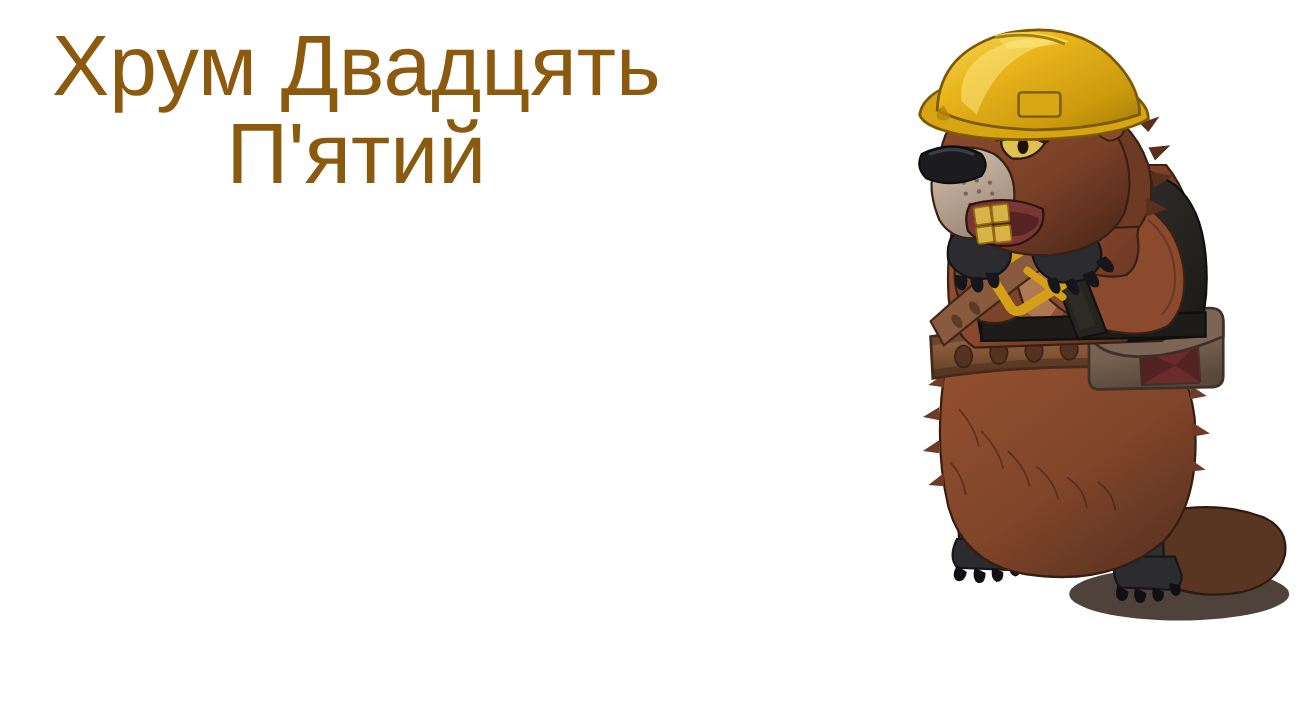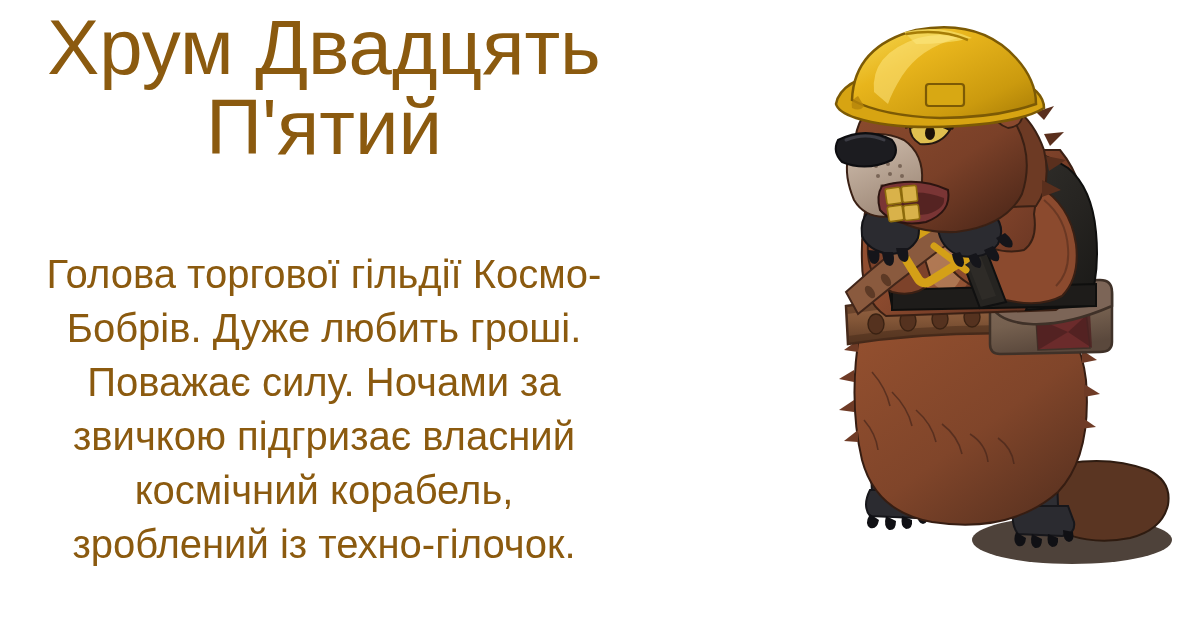--- a/index.html
+++ b/index.html
@@ -29,21 +29,21 @@
     left: 0;
     top: 0;
     width: 648px;
     height: 637px;
     box-sizing: border-box;
     padding: 0 16px;
     text-align: center;
   }
 
   .char-title {
-    margin: 4px;
+    margin: 16px;
     padding-top: 4px;
     font-family: "Liberation Sans", sans-serif;
     font-weight: 400;
     font-size: 78px;
     line-height: 1.02;
     letter-spacing: 0px;
     color: #8b5a0f;
     white-space: pre-line;
   }
 
@@ -73,26 +73,20 @@
   }
 </style>
 </head>
 <body>
 
 <div class="card">
 
   <div class="text-column">
     <h1 class="char-title">Хрум Двадцять
 П'ятий</h1>
-    <p class="char-description">Голова торгової гільдії Космо-
-Бобрів. Дуже любить гроші.
-Поважає силу. Ночами за
-звичкою підгризає власний
-космічний корабель,
-зроблений із техно-гілочок.</p>
   </div>
 
   <div class="illustration">
     <svg viewBox="0 0 383 637" xmlns="http://www.w3.org/2000/svg">
       <defs>
         <linearGradient id="helmetGrad" x1="0" y1="0" x2="1" y2="1">
           <stop offset="0%" stop-color="#f7dc58"></stop>
           <stop offset="35%" stop-color="#e8b51c"></stop>
           <stop offset="75%" stop-color="#cb9a0e"></stop>
           <stop offset="100%" stop-color="#a87c06"></stop>

